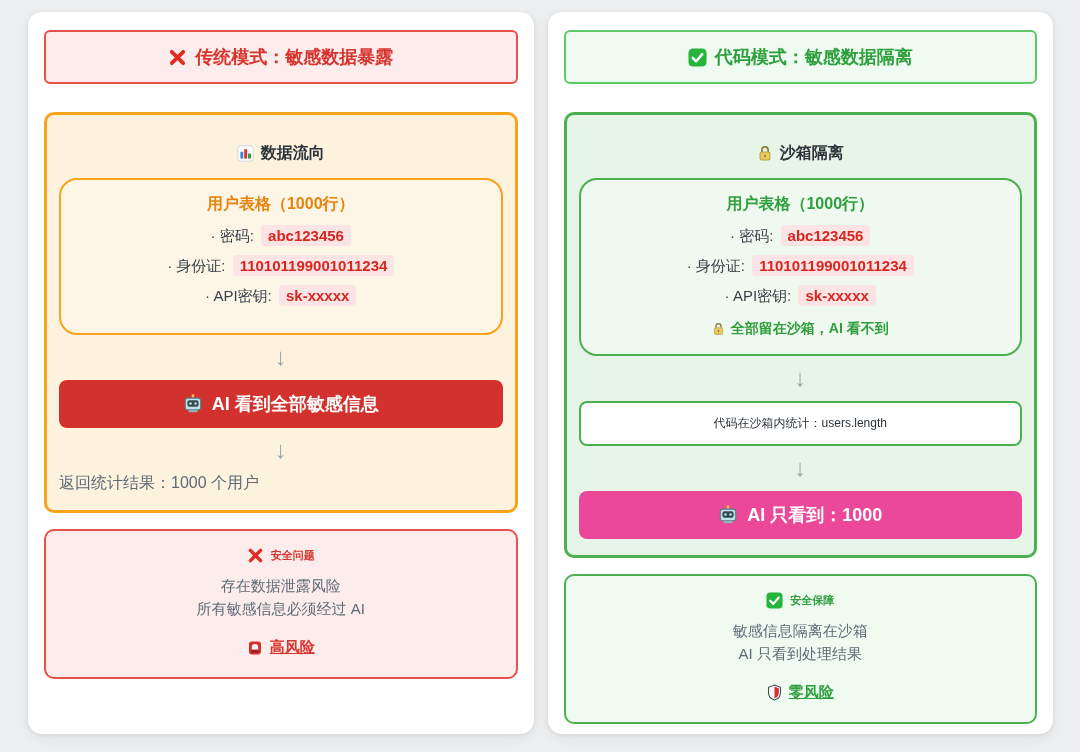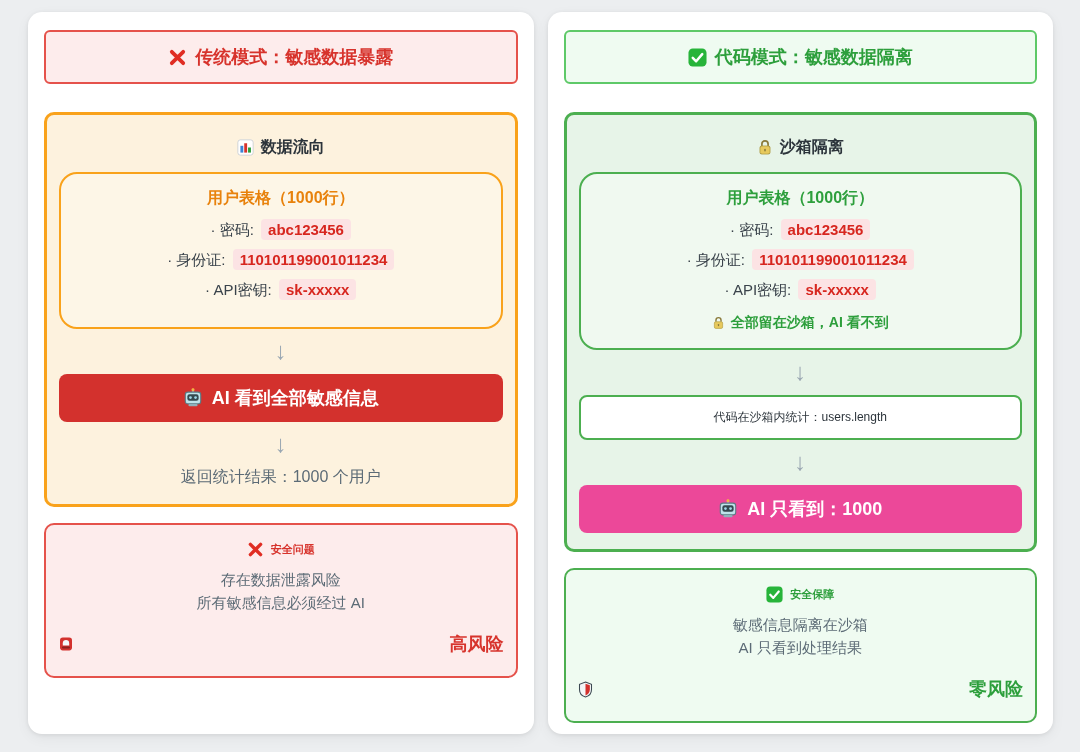--- a/index.html
+++ b/index.html
@@ -31,21 +31,21 @@
     display:flex;
     align-items:center;
     justify-content:center;
     gap:8px;
   }
   .mode-header.red  { background:#fdecec; border:2.5px solid #e5524b; color:#d7332c; }
   .mode-header.green{ background:#effbf1; border:2.5px solid #5ec968; color:#2d9f3c; }
 
   .flow-box {
     border-radius:10px;
-    padding:20px 12px 16px 12px;
+    padding:26px 12px 16px 12px;
   }
   .flow-box.orange { border:3px solid #f9a21b; background:#fdf2de; }
   .flow-box.green  { border:3px solid #4caf50; background:#e7f4e8; }
   .flow-title {
     text-align:center;
     font-size:16px;
     font-weight:bold;
     color:#2c343b;
     margin:2px 0 14px 0;
     display:flex;
@@ -107,21 +107,21 @@
     font-weight:bold;
     padding:12px 8px;
     display:flex;
     align-items:center;
     justify-content:center;
     gap:9px;
   }
   .banner.red    { background:#d3312d; }
   .banner.orange { background:#ec4899; }
   .result-text {
-    text-align:center;
+    text-align:left;
     font-size:16px;
     color:#5c6b76;
     margin-top:2px;
   }
   .code-box {
     background:#ffffff;
     border:2.5px solid #4caf50;
     border-radius:8px;
     text-align:center;
     font-size:12px;
@@ -148,27 +148,28 @@
   .security-title.red   { color:#d7332c; }
   .security-title.green { color:#2d9f3c; }
   .security-line {
     text-align:center;
     font-size:15px;
     color:#5c6b76;
     line-height:1.55;
   }
   .risk-badge {
     text-align:center;
-    font-size:18px;
+    font-size:15px;
     font-weight:bold;
     margin-top:18px;
     display:flex;
     align-items:center;
-    justify-content:space-between;
+    justify-content:center;
     gap:7px;
+    text-decoration:underline;
   }
   .risk-badge.red   { color:#d7332c; }
   .risk-badge.green { color:#2d9f3c; }
   .icon { display:inline-flex; align-items:center; justify-content:center; flex:0 0 auto; }
 </style>
 </head>
 <body>
 
 <div class="card">
 

